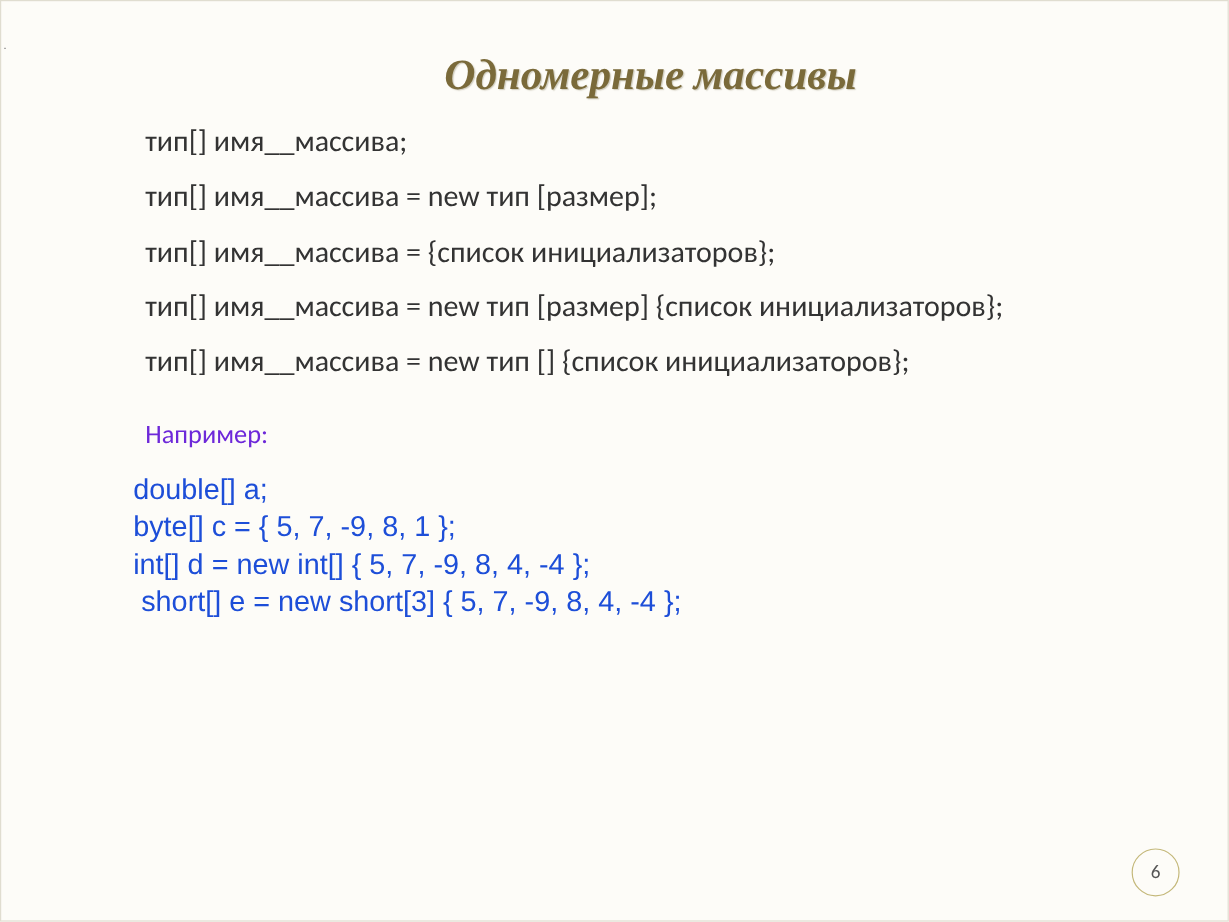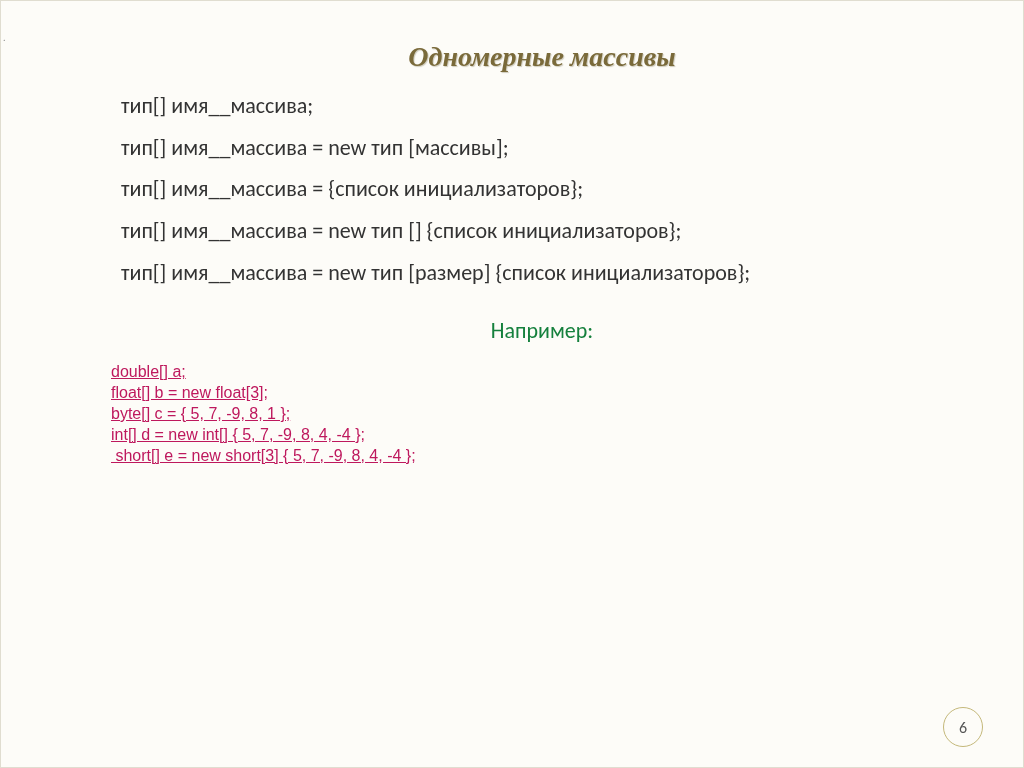--- a/index.html
+++ b/index.html
@@ -13,55 +13,54 @@
       background: #fdfcf8;
       font-family: Calibri, 'Segoe UI', Arial, sans-serif;
       position: relative;
       border: 1px solid #e0ddd0;
     }
     .slide {
       padding: 40px 60px 30px 120px;
     }
     .title {
       text-align: center;
-      font-size: 28px;
+      font-size: 36px;
       font-weight: bold;
       font-style: italic;
       color: #7a6a3a;
       text-shadow: 1px 1px 1px rgba(100,90,50,0.3);
       margin-bottom: 18px;
       font-family: Cambria, Georgia, serif;
     }
     .intro {
       font-size: 22px;
       color: #333;
       text-align: justify;
       line-height: 1.35;
       margin-bottom: 14px;
     }
     .syntax-line {
-      font-size: 22px;
+      font-size: 25px;
       color: #333;
       margin-bottom: 12px;
       line-height: 1.35;
     }
     .example-label {
       font-size: 22px;
-      color: #15803d;
-      text-align: center;
+      color: #6d28d9;
+      text-align: left;
       margin-top: 30px;
       margin-bottom: 18px;
     }
     .code-block {
       font-family: Arial, sans-serif;
-      font-size: 16px;
-      color: #be185d;
+      font-size: 24px;
+      color: #1d4ed8;
       line-height: 1.3;
       margin-left: -10px;
-      text-decoration: underline;
     }
     .code-line {
       white-space: pre;
     }
     .page-number {
       position: absolute;
       bottom: 20px;
       right: 40px;
       width: 40px;
       height: 40px;
@@ -84,29 +83,28 @@
 </head>
 <body>
 
 <div class="edge-marker">.</div>
 
 <div class="slide">
   <h1 class="title">Одномерные массивы</h1>
 
 
   <p class="syntax-line">тип[] имя__массива;</p>
-  <p class="syntax-line">тип[] имя__массива = new тип [массивы];</p>
+  <p class="syntax-line">тип[] имя__массива = new тип [размер];</p>
   <p class="syntax-line">тип[] имя__массива = {список инициализаторов};</p>
+  <p class="syntax-line">тип[] имя__массива = new тип [размер] {список инициализаторов};</p>
   <p class="syntax-line">тип[] имя__массива = new тип [] {список инициализаторов};</p>
-  <p class="syntax-line">тип[] имя__массива = new тип [размер] {список инициализаторов};</p>
 
   <p class="example-label">Например:</p>
 
   <div class="code-block">
     <div class="code-line">double[] a;</div>
-    <div class="code-line">float[] b = new float[3];</div>
     <div class="code-line">byte[] c = { 5, 7, -9, 8, 1 };</div>
     <div class="code-line">int[] d = new int[] { 5, 7, -9, 8, 4, -4 };</div>
     <div class="code-line"> short[] e = new short[3] { 5, 7, -9, 8, 4, -4 };</div>
   </div>
 </div>
 
 <div class="page-number">6</div>
 
 </body></html>

